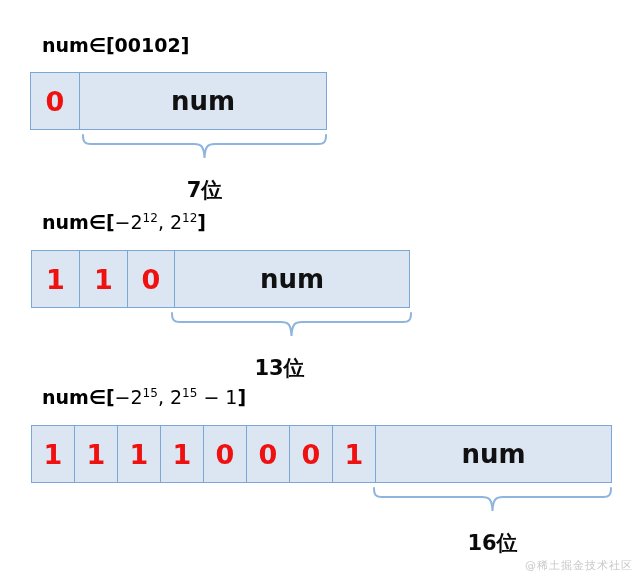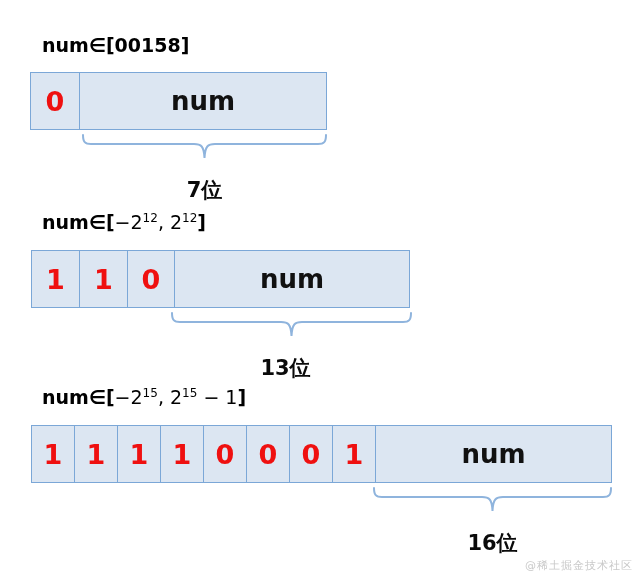--- a/index.html
+++ b/index.html
@@ -109,21 +109,21 @@
   }
 </style>
 </head>
 <body>
 
 <div class="diagram">
 
   <div class="row-group">
 
     <div class="range-label" style="left:42px; top:36px;">
-      <span>num∈[00158]</span>
+      <span>num∈[00102]</span>
     </div>
 
     <div class="strip" style="left:30px; top:72px; width:297px; height:58px;">
       <div class="cell" style="width:49px;">
         <span>0</span>
       </div>
       <div class="cell payload">
         <span>num</span>
       </div>
     </div>
@@ -161,21 +161,21 @@
       </div>
     </div>
 
     <div class="brace" style="left:170px; top:312px; width:243px; height:26px;">
       <svg width="243" height="26" viewBox="0 0 243 26" fill="none" xmlns="http://www.w3.org/2000/svg" aria-hidden="true">
         <path d="M2 1 C2 8, 4 10, 10 10 L111 10 C118 10, 121 12, 121.5 24
                  C122 12, 125 10, 132 10 L233 10 C239 10, 241 8, 241 1" stroke="#8fb4dd" stroke-width="2" stroke-linecap="round" fill="none"></path>
       </svg>
     </div>
 
-    <div class="brace-caption" style="left:164px; top:342px; width:243px;">
+    <div class="brace-caption" style="left:158px; top:342px; width:243px;">
       <span>13位</span>
     </div>
   </div>
 
   <div class="row-group">
 
     <div class="range-label" style="left:42px; top:388px;">
       <span>num</span><span>∈</span><span>[</span><span class="thin">−2</span><span class="sup thin">15</span><span class="thin">, </span><span class="thin">2</span><span class="sup thin">15</span><span class="thin"> − 1</span><span>]</span>
     </div>
 

